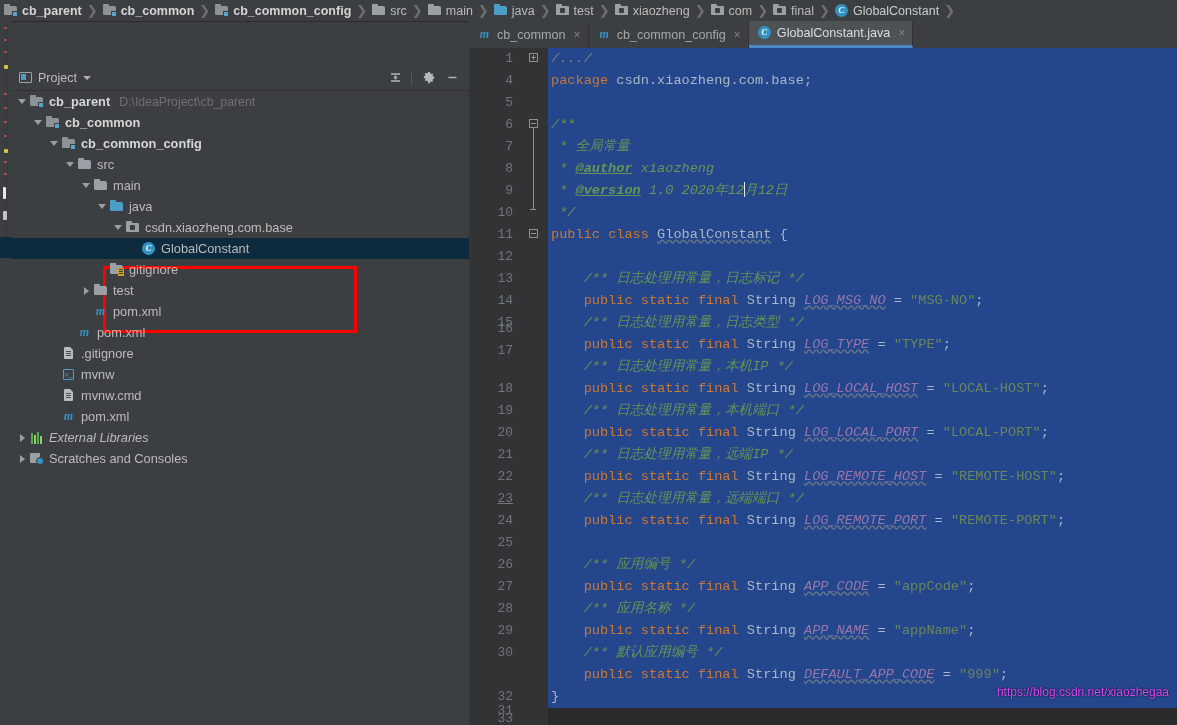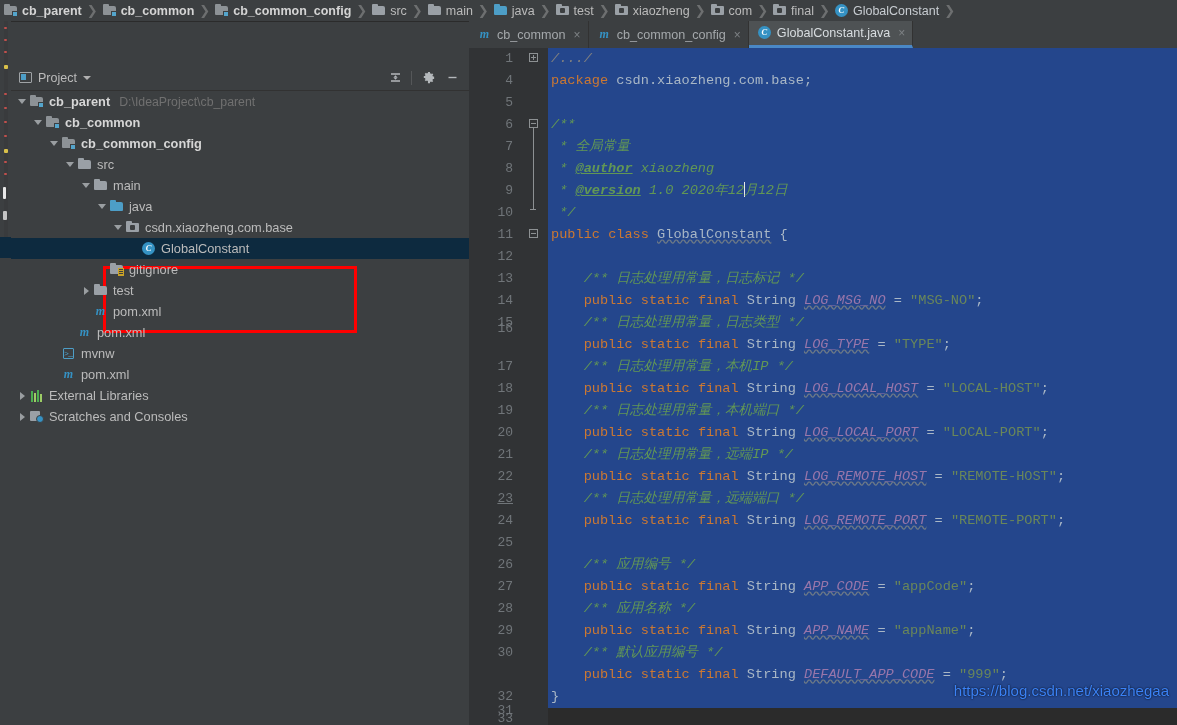--- a/index.html
+++ b/index.html
@@ -216,21 +216,21 @@
   .cmt2{color:#808080;font-style:italic;}
   .tag{color:#629755;font-style:italic;font-weight:bold;text-decoration:underline;}
   .str{color:#6a8759;}
   .cst{color:#9876aa;font-style:italic;}
   .cls2{color:#a9b7c6;}
   .wavy{text-decoration:underline;text-decoration-style:wavy;text-decoration-color:#6e7a86;}
   .caret-bar{
     display:inline-block;width:1px;height:15px;background:#e8e8e8;vertical-align:-3px;margin:0 -0.5px;
   }
   .watermark{
-    position:absolute;right:8px;bottom:26px;font-size:15px;color:#3b82f6;
+    position:absolute;right:8px;bottom:26px;font-size:12px;color:#d946ef;
     font-family:"Liberation Sans",sans-serif;text-shadow:0 0 2px #000;padding-left:40px;
   }
 </style>
 </head>
 <body>
 
 <div id="app">
 
   <div class="crumbbar" id="crumbbar">
       <div class="crumb bold">
@@ -428,33 +428,47 @@
         </div>
         <div class="row" style="padding-left: 54px;">
           <span class="arrow"></span>
           <span class="ic xml">
             <i class="m">m</i>
           </span>
           <span class="lbl">pom.xml</span>
         </div>
         <div class="row" style="padding-left: 38px;">
           <span class="arrow"></span>
+          <span class="ic file">
+            <i class="rows"></i>
+          </span>
+          <span class="lbl">.gitignore</span>
+        </div>
+        <div class="row" style="padding-left: 38px;">
+          <span class="arrow"></span>
           <span class="ic sh">
             <i class="p">&gt;_</i>
           </span>
           <span class="lbl">mvnw</span>
         </div>
         <div class="row" style="padding-left: 38px;">
           <span class="arrow"></span>
+          <span class="ic file">
+            <i class="rows"></i>
+          </span>
+          <span class="lbl">mvnw.cmd</span>
+        </div>
+        <div class="row" style="padding-left: 38px;">
+          <span class="arrow"></span>
           <span class="ic xml">
             <i class="m">m</i>
           </span>
           <span class="lbl">pom.xml</span>
         </div>
-        <div class="row" style="padding-left: 6px;">
+        <div class="row" style="padding-left: 6px; font-style: italic;">
           <span class="arrow right"></span>
           <span class="ic lib">
             <i class="b" style="left:1px;height:11px;background:#4caf50;"></i>
             <i class="b" style="left:4px;height:9px;background:#9ccc65;"></i>
             <i class="b" style="left:7px;height:12px;background:#4caf50;"></i>
             <i class="b" style="left:10px;height:8px;background:#9ccc65;"></i>
           </span>
           <span class="lbl">External Libraries</span>
         </div>
         <div class="row" style="padding-left: 6px;">
@@ -500,21 +514,21 @@
           <div class="ln" style="top: 88px;">7</div>
           <div class="ln" style="top: 110px;">8</div>
           <div class="ln" style="top: 132px;">9</div>
           <div class="ln" style="top: 154px;">10</div>
           <div class="ln" style="top: 176px;">11</div>
           <div class="ln" style="top: 198px;">12</div>
           <div class="ln" style="top: 220px;">13</div>
           <div class="ln" style="top: 242px;">14</div>
           <div class="ln" style="top: 264px;">15</div>
           <div class="ln" style="top: 270px; text-align: right;">16</div>
-          <div class="ln" style="top: 308px; font-family: Liberation Mono, monospace;">17</div>
+          <div class="ln" style="top: 292px; font-family: Liberation Mono, monospace;">17</div>
           <div class="ln" style="top: 330px;">18</div>
           <div class="ln" style="top: 352px;">19</div>
           <div class="ln" style="top: 374px;">20</div>
           <div class="ln" style="top: 396px;">21</div>
           <div class="ln" style="top: 418px;">22</div>
           <div class="ln" style="top: 440px; text-decoration: underline;">23</div>
           <div class="ln" style="top: 462px;">24</div>
           <div class="ln" style="top: 484px;">25</div>
           <div class="ln" style="top: 506px;">26</div>
           <div class="ln" style="top: 528px;">27</div>

